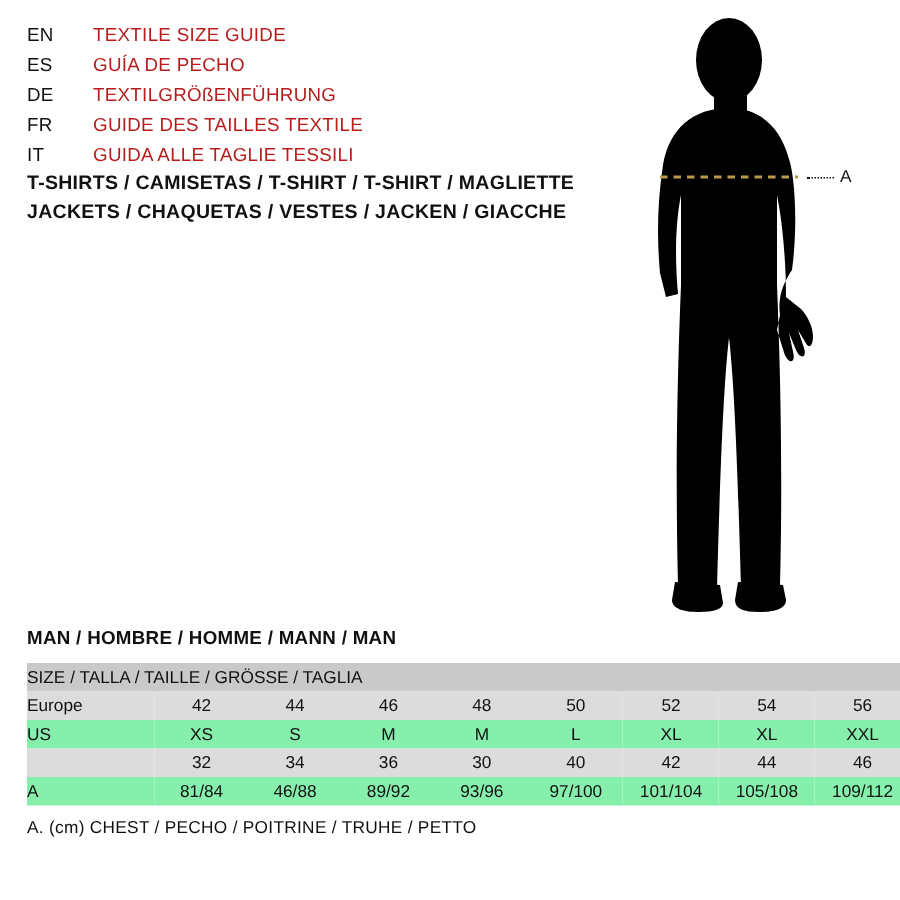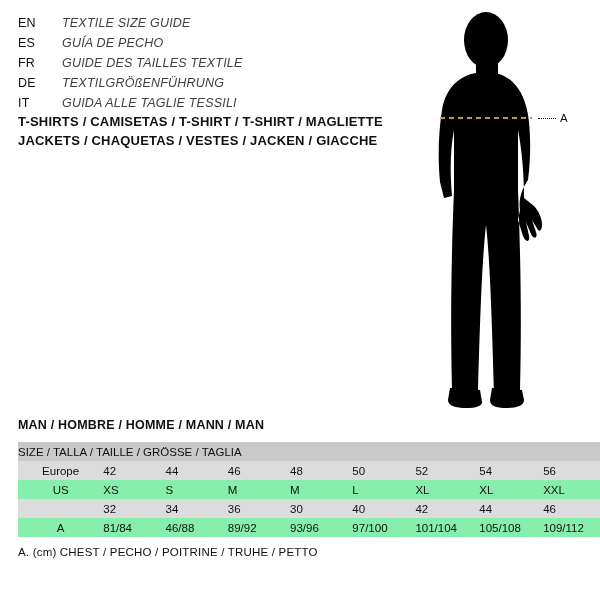--- a/index.html
+++ b/index.html
@@ -35,22 +35,21 @@
   }
   .lang-code {
     width: 44px;
     font-size: 12.5px;
     letter-spacing: 0.2px;
     color: #111;
   }
   .lang-text {
     font-size: 12.5px;
     letter-spacing: 0.2px;
-    color: #404040;
-    font-style: italic;
+    color: #b91c1c;
   }
 
   
   .garment-block {
     position: absolute;
     left: 18px;
     top: 112px;
     width: 420px;
   }
   .garment-line {
@@ -108,24 +107,25 @@
   }
   table.size-table td {
     padding: 0;
     height: 19px;
     vertical-align: middle;
     color: #111;
   }
   td.lbl {
     width: 92px;
     padding-left: 2px;
-    text-align: center;
+    text-align: left;
   }
   td.val {
     width: 67px;
+    text-align: center;
   }
   tr.r-head td {
     background: #c9c9c9;
     font-weight: normal;
   }
   tr.r-head td.lbl {
     text-align: left;
   }
   tr.r-shade td {
     background: #dcdcdc;
@@ -151,26 +151,26 @@
   <div class="lang-block">
     <div class="lang-row">
       <div class="lang-code">EN</div>
       <div class="lang-text">TEXTILE SIZE GUIDE</div>
     </div>
     <div class="lang-row">
       <div class="lang-code">ES</div>
       <div class="lang-text">GUÍA DE PECHO</div>
     </div>
     <div class="lang-row">
+      <div class="lang-code">DE</div>
+      <div class="lang-text">TEXTILGRÖßENFÜHRUNG</div>
+    </div>
+    <div class="lang-row">
       <div class="lang-code">FR</div>
       <div class="lang-text">GUIDE DES TAILLES TEXTILE</div>
-    </div>
-    <div class="lang-row">
-      <div class="lang-code">DE</div>
-      <div class="lang-text">TEXTILGRÖßENFÜHRUNG</div>
     </div>
     <div class="lang-row">
       <div class="lang-code">IT</div>
       <div class="lang-text">GUIDA ALLE TAGLIE TESSILI</div>
     </div>
   </div>
 
   <div class="garment-block">
     <div class="garment-line">T-SHIRTS / CAMISETAS / T-SHIRT / T-SHIRT / MAGLIETTE</div>
     <div class="garment-line">JACKETS / CHAQUETAS / VESTES / JACKEN / GIACCHE</div>

